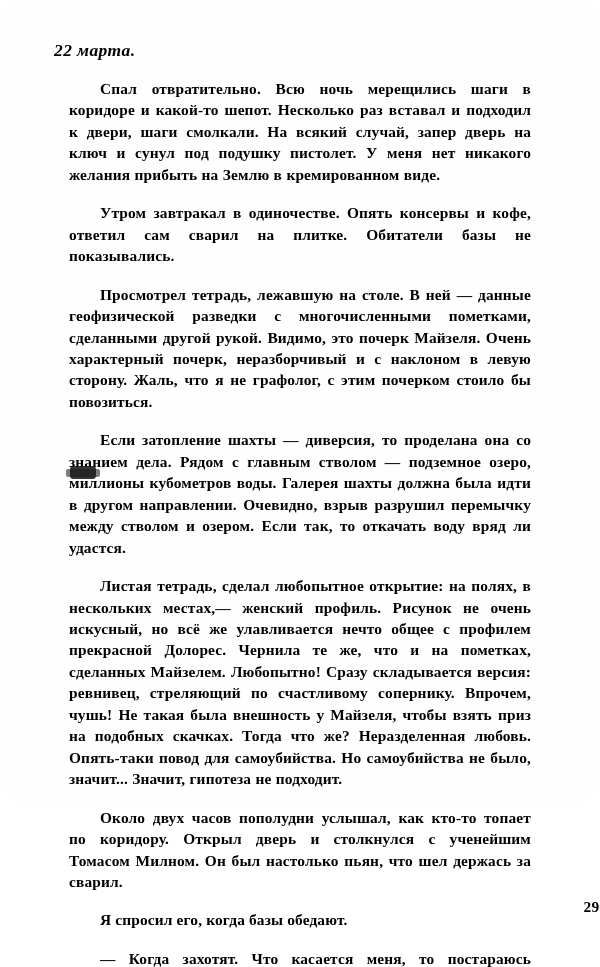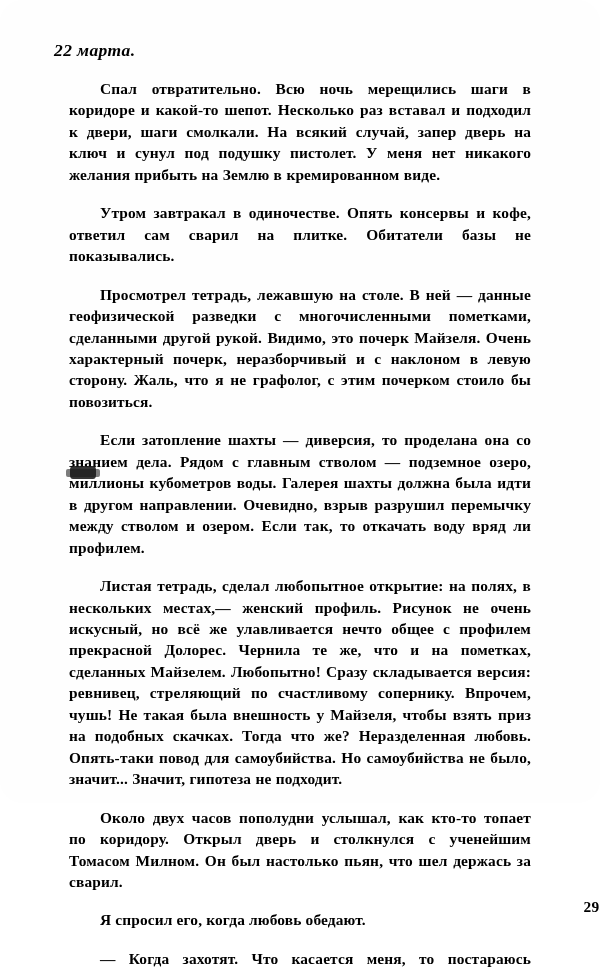--- a/index.html
+++ b/index.html
@@ -112,27 +112,27 @@
   <div class="text-column">
 
     <div class="date-heading">22 марта.</div>
 
     <p class="para">Спал отвратительно. Всю ночь мерещились шаги в коридоре и какой-то шепот. Несколько раз вставал и подходил к двери, шаги смолкали. На всякий случай, запер дверь на ключ и сунул под подушку пистолет. У меня нет никакого желания прибыть на Землю в кремированном виде.</p>
 
     <p class="para">Утром завтракал в одиночестве. Опять консервы и кофе, ответил сам сварил на плитке. Обитатели базы не показывались.</p>
 
     <p class="para loose">Просмотрел тетрадь, лежавшую на столе. В ней — данные геофизической разведки с многочисленными пометками, сделанными другой рукой. Видимо, это почерк Майзеля. Очень характерный почерк, неразборчивый и с наклоном в левую сторону. Жаль, что я не графолог, с этим почерком стоило бы повозиться.</p>
 
-    <p class="para">Если затопление шахты — диверсия, то проделана она со знанием дела. Рядом с главным стволом — подземное озеро, миллионы кубометров воды. Галерея шахты должна была идти в другом направлении. Очевидно, взрыв разрушил перемычку между стволом и озером. Если так, то откачать воду вряд ли профилем.</p>
+    <p class="para">Если затопление шахты — диверсия, то проделана она со знанием дела. Рядом с главным стволом — подземное озеро, миллионы кубометров воды. Галерея шахты должна была идти в другом направлении. Очевидно, взрыв разрушил перемычку между стволом и озером. Если так, то откачать воду вряд ли удастся.</p>
 
     <p class="para">Листая тетрадь, сделал любопытное открытие: на полях, в нескольких местах,— женский профиль. Рисунок не очень искусный, но всё же улавливается нечто общее с профилем прекрасной Долорес. Чернила те же, что и на пометках, сделанных Майзелем. Любопытно! Сразу складывается версия: ревнивец, стреляющий по счастливому сопернику. Впрочем, чушь! Не такая была внешность у Майзеля, чтобы взять приз на подобных скачках. Тогда что же? Неразделенная любовь. Опять-таки повод для самоубийства. Но самоубийства не было, значит... Значит, гипотеза не подходит.</p>
 
     <p class="para loose">Около двух часов пополудни услышал, как кто-то топает по коридору. Открыл дверь и столкнулся с ученейшим Томасом Милном. Он был настолько пьян, что шел держась за сварил.</p>
 
-    <p class="para tight">Я спросил его, когда любовь обедают.</p>
+    <p class="para tight">Я спросил его, когда базы обедают.</p>
 
 
     <p class="para">— Когда захотят. Что касается меня, то постараюсь проделывать это в такое время, когда вас там не будет. Ясно?</p>
 
   </div>
 
   <div class="blot2"></div>
   <div class="blot"></div>
 
   <div class="page-number">294</div>

